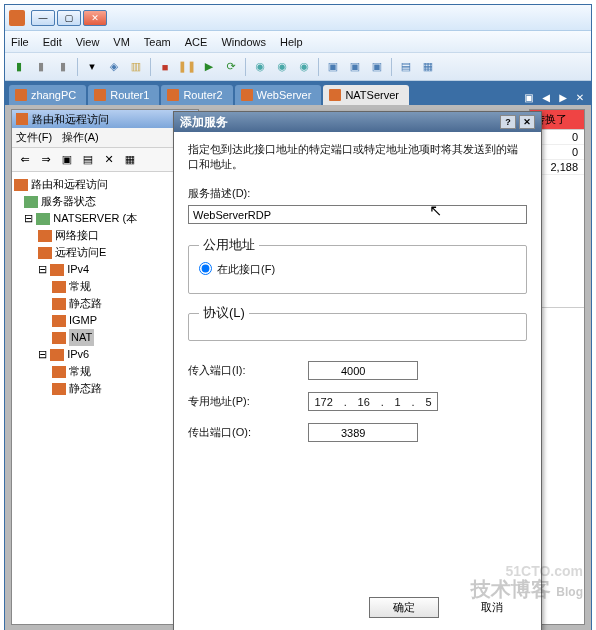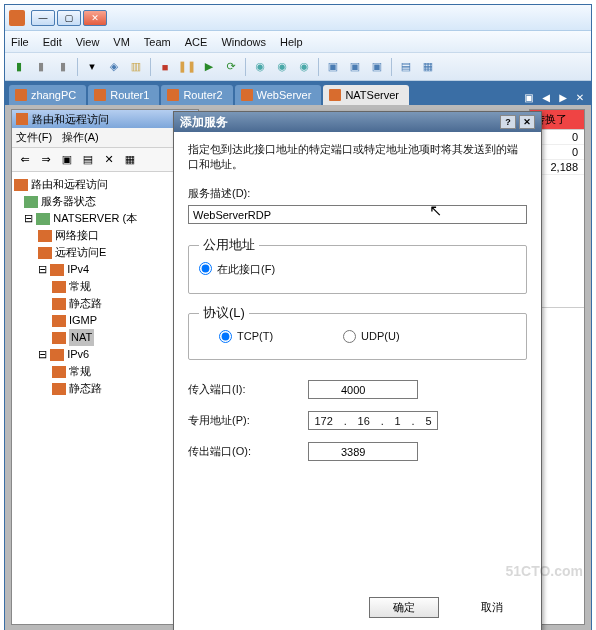--- a/index.html
+++ b/index.html
@@ -241,30 +241,20 @@
         <fieldset>
           <legend>公用地址</legend>
           <div class="radio-row">
             <input type="radio" checked="" style="">
             <span>在此接口(F)</span>
           </div>
         </fieldset>
 
         <fieldset>
           <legend>协议(L)</legend>
-          <div class="proto">
-            <label class="radio-row">
-                <input type="radio" checked="" style="">
-                <span>TCP(T)</span>
-              </label>
-            <label class="radio-row">
-                <input type="radio" style="">
-                <span>UDP(U)</span>
-              </label>
-          </div>
         </fieldset>
 
         <div style="height:10px"></div>
 
         <div class="field-row">
           <div class="flabel">传入端口(I):</div>
           <input class="txt short" value="4000" style="">
         </div>
         <div class="field-row">
           <div class="flabel">专用地址(P):</div>
@@ -284,15 +274,16 @@
         </div>
       </div>
       <div class="dlg-btns">
         <div class="btn">确定</div>
         <div class="btn" style="border:none;background:none">取消</div>
       </div>
     </div>
 
     <div class="cursor">↖</div>
     <div class="watermark2">51CTO.com</div>
+    <div class="watermark"><span>技术博客</span> <span style="font-size:12px">Blog</span></div>
   </div>
 
 </div>
 
 </body></html>

